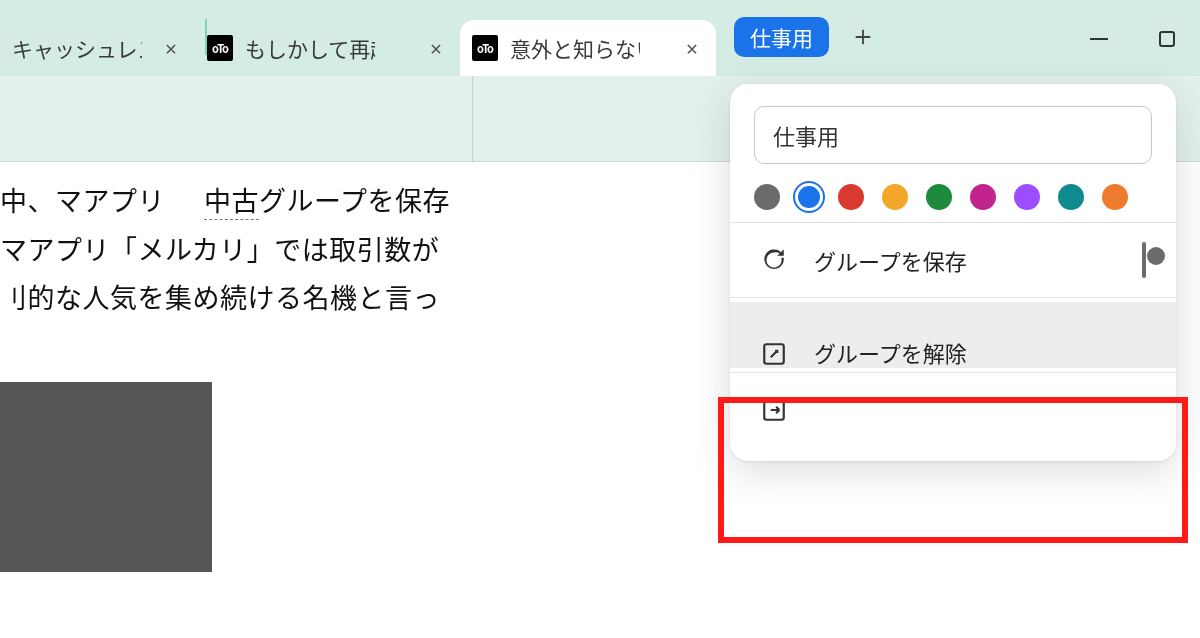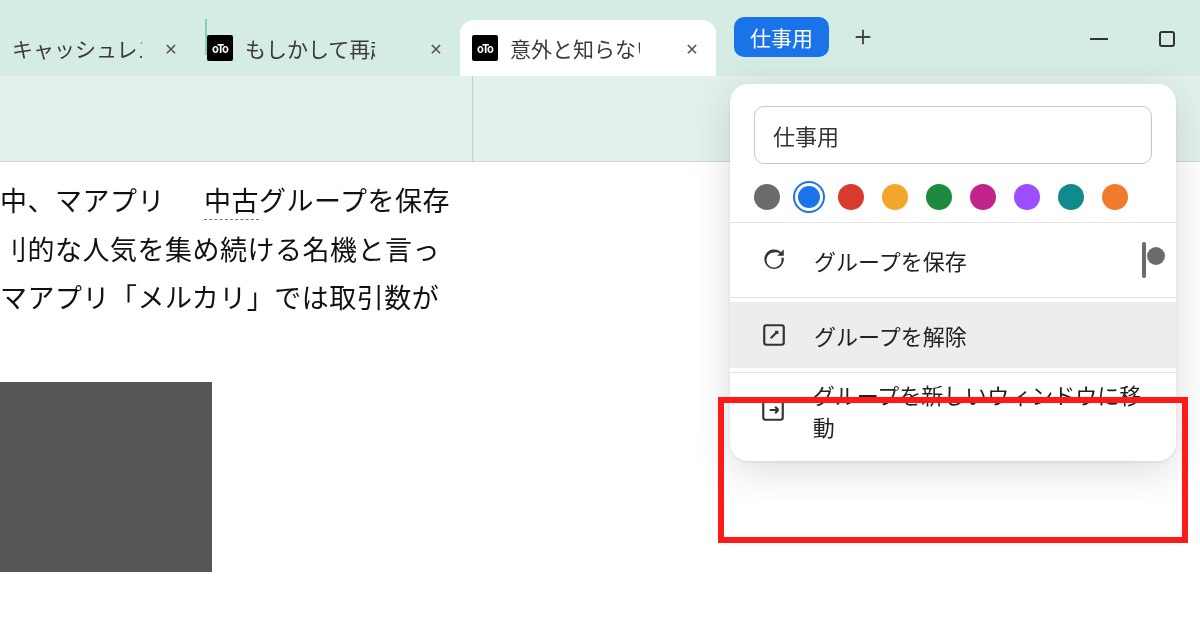--- a/index.html
+++ b/index.html
@@ -151,21 +151,21 @@
   .menu-row {
     display: flex; align-items: center;
     height: 66px;
     padding: 0 30px 0 30px;
     font-size: 22px;
     color: #222;
     gap: 26px;
     cursor: default;
   }
   .menu-row .icon { width: 28px; height: 28px; display:flex; align-items:center; justify-content:center; }
-  .menu-row.highlight { background: #ededed; }
+  .menu-row.highlight { background: #ededed; align-items: flex-end; }
   .menu-row .trailing { margin-left: auto; }
 
   .toggle {
     width: 48px; height: 28px; border-radius: 14px;
     border: 2px solid #6b6b6b;
     position: relative;
     background:#efefef;
   }
   .toggle::after {
     content:""; position:absolute; left:3px; top:3px;
@@ -227,22 +227,22 @@
 </div>
 
 <div class="toolbar"></div>
 
 <div class="page">
   <div class="divider-top"></div>
   <div class="page-text">
     <div>
       <span>中、マアプリ</span><span class="dotted">中古</span><span>グループを保存</span>
     </div>
+    <div>マアプリ「メルカリ」では取引数が</div>
     <div>刂的な人気を集め続ける名機と言っ</div>
-    <div>マアプリ「メルカリ」では取引数が</div>
   </div>
   <div class="page-img"></div>
 </div>
 
 <div class="popup">
 
   <div class="name-input">
     <span>仕事用</span>
   </div>
 
@@ -287,17 +287,16 @@
 
   <div class="divider"></div>
 
   <div class="menu-row">
     <span class="icon">
       <svg width="26" height="26" viewBox="0 0 24 24">
           <rect x="3" y="3" width="18" height="18" rx="2" fill="none" stroke="#333" stroke-width="2"></rect>
           <path d="M9 12h8m0 0-3-3m3 3-3 3" stroke="#333" stroke-width="2" fill="none"></path>
         </svg>
     </span>
-    <span>グループを新しいウィンドウに移動</span>
   </div>
 </div>
 
 <div class="red-box" style="left:718px; top:397px; width:470px; height:146px;"></div>
 
 </body></html>

